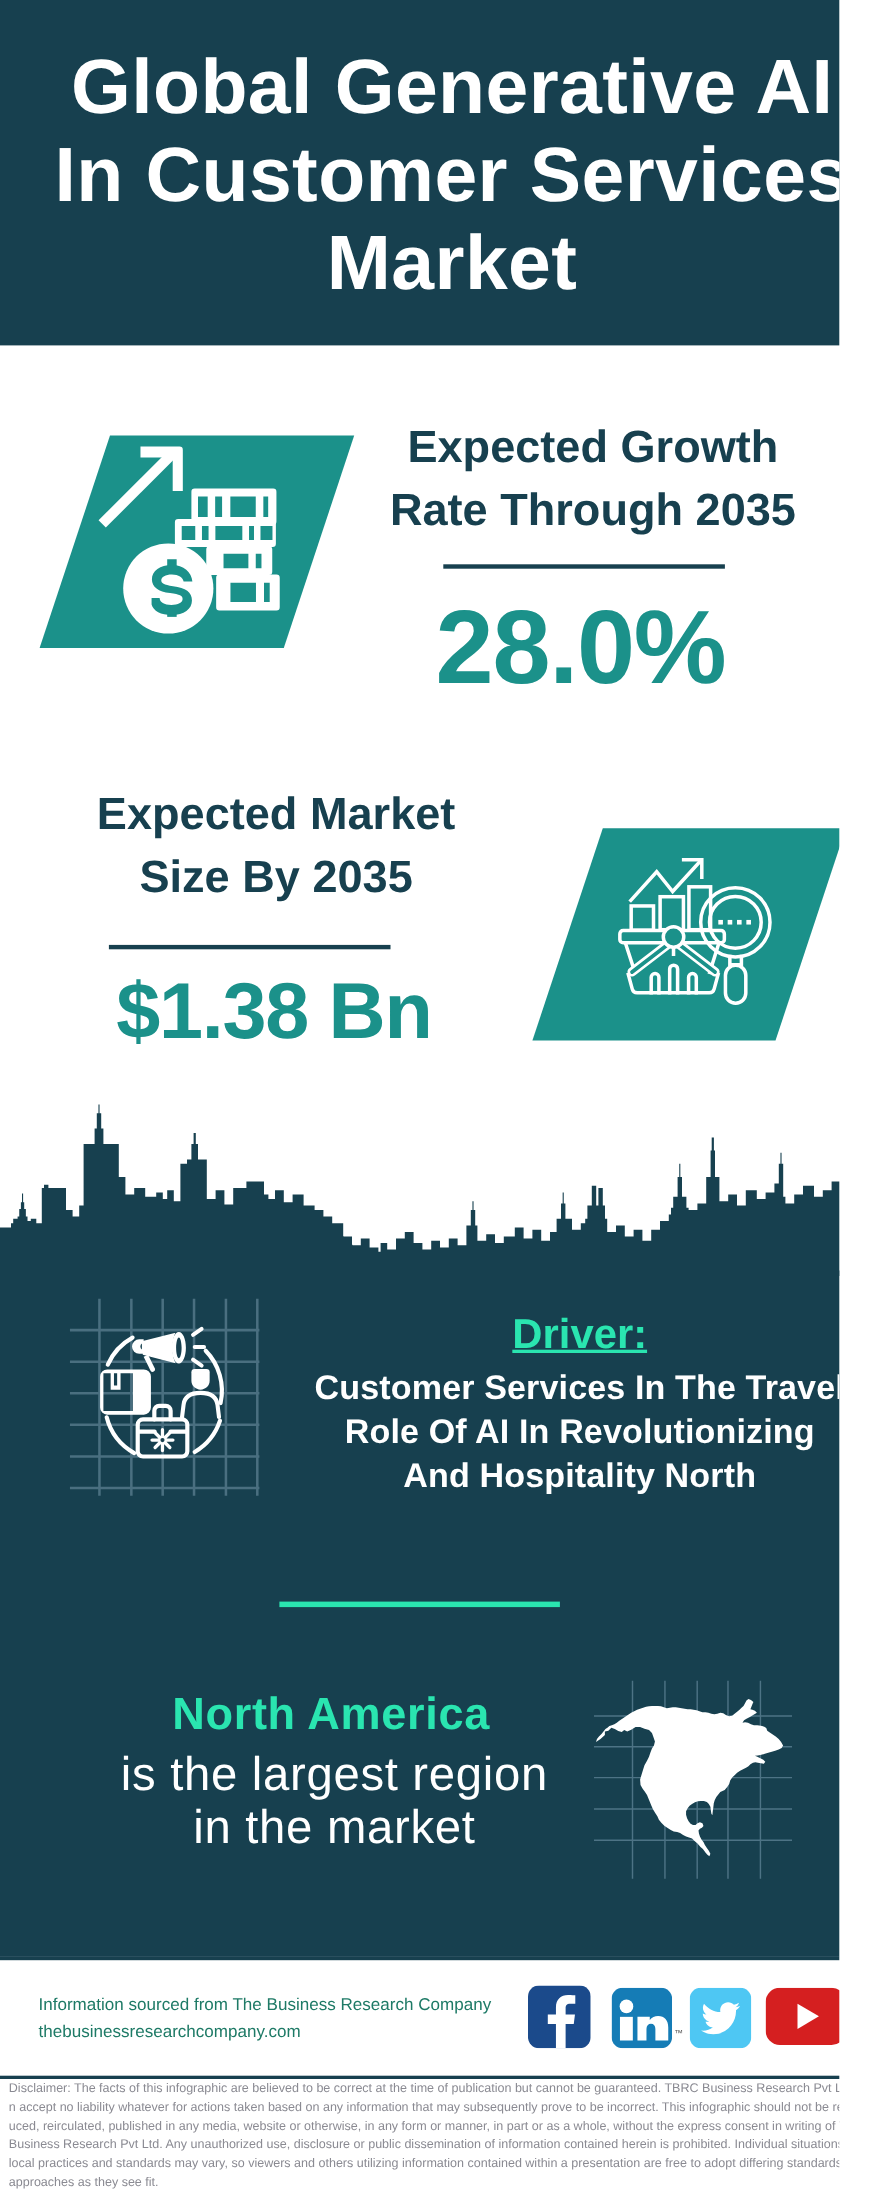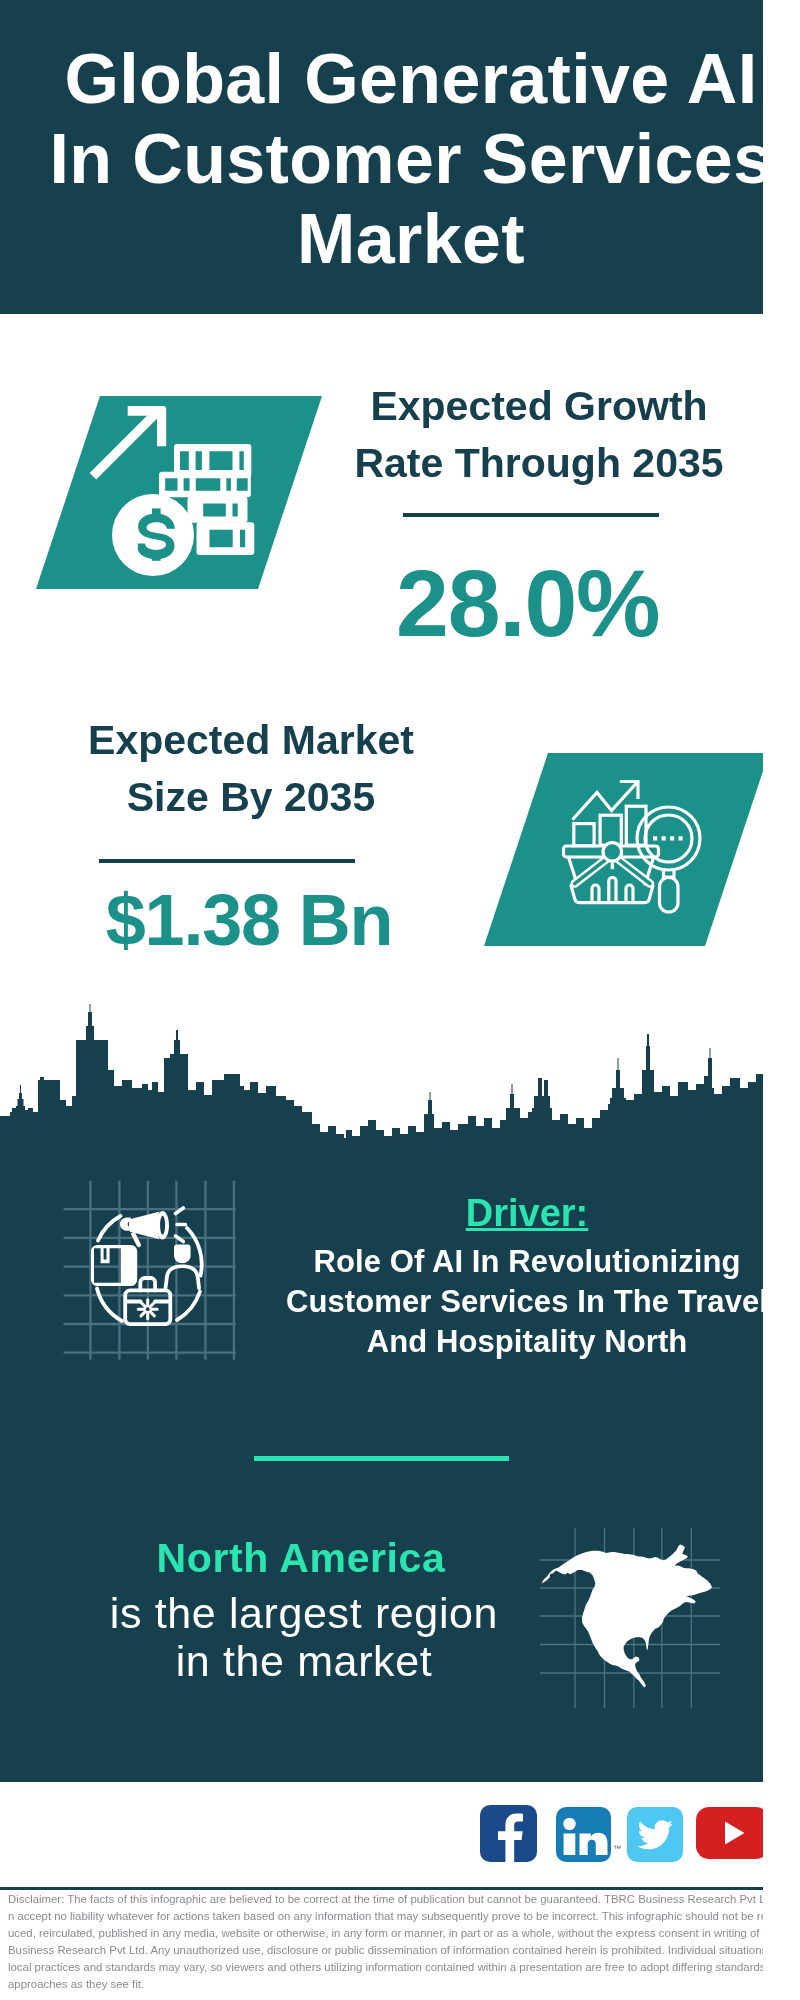--- a/index.html
+++ b/index.html
@@ -73,21 +73,21 @@
       <rect x="152.0" y="553.0" width="8.6" height="7.8"></rect>
       <path d="M 156.3,513.6 c -10.8,0 -18.2,5.4 -18.2,13.0 c 0,7.3 5.8,11.2 16.5,12.6 c 9.0,1.2 11.4,2.6 11.4,5.3 c 0,3.2 -4.2,5.4 -10.2,5.4 c -6.6,0 -10.5,-2.4 -10.7,-6.3 h -7.3 v 5.9 c 1.5,5.8 8.5,9.6 18.2,9.6 c 11.3,0 18.5,-5.4 18.5,-13.2 c 0,-7.5 -5.6,-11.4 -17.2,-12.9 c -8.6,-1.2 -10.7,-2.7 -10.7,-5.4 c 0,-3.0 3.8,-5.3 9.7,-5.3 c 6.1,0 10.0,2.6 10.6,6.4 h 8.0 c -0.6,-8.7 -8.0,-15.1 -18.6,-15.1 z"></path>
     </g>
   </svg>
 
   <div class="stat-head" style="left:351px;top:378px;width:376px;">
     <div>Expected Growth</div>
     <div>Rate Through 2035</div>
   </div>
   <div class="stat-rule" style="left:403px;top:513px;width:256px;"></div>
-  <div class="stat-val" style="left:396px;top:556px;width:256px;">28.0%</div>
+  <div class="stat-val" style="left:396px;top:542px;width:256px;">28.0%</div>
 
   <div class="stat-head" style="left:62px;top:712px;width:378px;">
     <div>Expected Market</div>
     <div>Size By 2035</div>
   </div>
   <div class="stat-rule" style="left:99px;top:859px;width:256px;"></div>
   <div class="stat-val" style="left:99px;top:884px;width:300px;font-size:72px;line-height:72px;">$1.38 Bn</div>
 
   <div class="darkbody"></div>
   <svg class="skyline" width="800" height="160" viewBox="0 1000 800 160" preserveAspectRatio="none" style="position:absolute;left:0;top:1000px;">
@@ -166,41 +166,45 @@
       <path d="M 130.0,1290.4 h 35.5 a 4.8,4.8 0 0 1 4.8,4.8 v 24.1 a 4.8,4.8 0 0 1 -4.8,4.8 h -35.5 a 4.8,4.8 0 0 1 -4.8,-4.8 v -24.1 a 4.8,4.8 0 0 1 4.8,-4.8 z"></path>
       <path d="M 140.3,1290.4 v -8.0 a 4.4,4.4 0 0 1 4.4,-4.4 h 6.0 a 4.4,4.4 0 0 1 4.4,4.4 v 8.0"></path>
       <path d="M 126.0,1301.5 h 14.6 M 155.0,1301.5 h 14.6"></path>
       <path stroke-width="3.0" stroke-linecap="round" d="M 147.7,1299.7 v 19.0 M 138.2,1309.2 h 19.0 M 141.0,1302.5 l 13.4,13.4 M 154.4,1302.5 l -13.4,13.4"></path>
       <circle cx="147.7" cy="1309.2" r="1.9" fill="#17404f" stroke="none"></circle>
     </g>
   </svg>
 
   <div class="driver-label" style="left:427px;top:1191px;width:200px;text-decoration:underline;">Driver:</div>
   <div class="driver-text" style="left:282px;top:1242px;width:490px;">
+    <div>Customer Services In The Travel</div>
     <div>Role Of AI In Revolutionizing</div>
-    <div>Customer Services In The Travel</div>
     <div>And Hospitality North</div>
   </div>
   <div class="greenrule" style="left:254px;top:1456px;width:255px;"></div>
 
   <div class="region-name" style="left:150px;top:1535px;width:302px;">North America</div>
   <div class="region-sub" style="left:104px;top:1589px;width:400px;">
     <div>is the largest region</div>
     <div>in the market</div>
   </div>
 
   <svg class="region-icon" width="200" height="220" viewBox="540 1500 200 220" style="position:absolute;left:540px;top:1500px;">
     <g stroke="#4d7385" stroke-width="1.3" fill="none">
       <path d="M 540,1560 h 180 M 540,1588 h 180 M 540,1616 h 180 M 540,1644.5 h 180 M 540,1673 h 180"></path>
       <path d="M 575,1528 v 180 M 604.5,1528 v 180 M 633.8,1528 v 180 M 661.8,1528 v 180 M 691.3,1528 v 180"></path>
     </g>
     <path fill="#ffffff" d="M 541.8,1583.6 L 545.9,1580.9 L 549.9,1577.3 L 549.9,1574.2 L 553.1,1573.3 L 555.8,1570.6 L 558.9,1571.9 L 562.1,1573.7 L 565.2,1574.6 L 567.5,1572.8 L 570.2,1574.2 L 573.8,1572.4 L 577.8,1570.1 L 581.9,1570.1 L 585.9,1571.5 L 590.0,1572.8 L 592.7,1575.5 L 594.0,1579.1 L 595.4,1583.2 L 594.5,1586.8 L 592.7,1589.5 L 591.3,1593.1 L 590.0,1597.1 L 588.2,1600.7 L 585.9,1604.8 L 584.6,1608.8 L 583.2,1613.3 L 581.9,1617.8 L 582.3,1622.8 L 584.1,1625.9 L 586.4,1629.1 L 588.2,1631.8 L 589.5,1634.9 L 590.9,1638.5 L 592.2,1641.7 L 593.6,1644.8 L 595.8,1648.4 L 597.6,1651.1 L 599.0,1654.3 L 601.2,1657.0 L 603.9,1659.7 L 606.6,1661.5 L 609.8,1663.7 L 612.5,1665.1 L 615.6,1665.5 L 618.3,1666.4 L 621.0,1668.2 L 623.7,1669.6 L 626.4,1670.5 L 629.1,1671.4 L 631.4,1673.6 L 634.1,1675.9 L 636.8,1679.0 L 639.0,1680.8 L 641.3,1684.0 L 643.1,1686.2 L 644.9,1687.6 L 645.8,1685.3 L 644.4,1682.6 L 642.6,1679.9 L 640.8,1677.2 L 639.5,1674.5 L 637.7,1672.3 L 636.3,1669.6 L 635.4,1666.9 L 635.0,1664.2 L 636.3,1662.4 L 638.1,1661.5 L 639.5,1660.1 L 638.6,1657.4 L 636.3,1656.5 L 634.1,1657.4 L 632.3,1659.2 L 630.0,1659.2 L 627.8,1657.9 L 626.0,1655.6 L 624.6,1652.9 L 623.7,1649.8 L 623.7,1646.6 L 625.1,1643.9 L 626.9,1641.7 L 629.1,1639.9 L 631.8,1638.5 L 634.5,1637.6 L 637.2,1637.2 L 639.9,1637.2 L 642.6,1638.1 L 644.4,1639.9 L 645.8,1642.6 L 646.2,1645.7 L 646.7,1648.9 L 647.6,1650.2 L 648.0,1646.6 L 648.5,1643.0 L 648.9,1639.4 L 649.8,1636.3 L 651.2,1633.6 L 653.0,1631.3 L 654.8,1629.1 L 658.8,1627.3 L 661.1,1624.6 L 662.9,1621.9 L 663.8,1618.7 L 665.6,1616.0 L 667.8,1613.8 L 670.1,1611.5 L 672.8,1609.7 L 675.5,1608.4 L 678.2,1607.0 L 680.4,1605.7 L 682.2,1603.9 L 684.5,1602.5 L 686.7,1602.1 L 689.0,1602.5 L 691.7,1603.0 L 694.4,1603.4 L 695.7,1601.6 L 693.9,1599.8 L 691.2,1598.5 L 688.5,1597.1 L 686.3,1596.2 L 689.0,1595.8 L 692.1,1595.3 L 695.3,1594.4 L 698.4,1593.5 L 701.6,1592.6 L 704.7,1591.7 L 707.9,1590.4 L 710.6,1589.0 L 711.9,1586.8 L 710.1,1583.6 L 707.9,1580.9 L 705.2,1578.7 L 702.5,1576.9 L 699.8,1575.1 L 697.5,1573.3 L 696.6,1571.0 L 694.8,1569.7 L 691.7,1568.8 L 688.5,1568.3 L 685.4,1568.3 L 682.7,1567.4 L 680.0,1566.1 L 677.3,1565.6 L 675.0,1566.1 L 676.4,1563.8 L 678.6,1562.5 L 681.3,1561.1 L 683.6,1559.8 L 685.8,1558.4 L 688.1,1557.1 L 686.3,1555.3 L 684.0,1554.4 L 682.2,1553.9 L 683.1,1551.7 L 684.0,1549.4 L 684.9,1547.2 L 682.7,1545.4 L 680.4,1544.5 L 678.6,1545.8 L 677.3,1548.5 L 675.9,1550.8 L 674.1,1552.6 L 672.3,1554.4 L 670.1,1556.2 L 667.8,1558.0 L 665.6,1559.8 L 662.9,1560.2 L 660.2,1559.3 L 657.5,1557.5 L 654.8,1557.1 L 652.1,1558.0 L 649.4,1558.4 L 646.7,1558.0 L 644.0,1557.1 L 641.3,1556.6 L 638.6,1556.6 L 635.9,1555.7 L 633.2,1554.8 L 630.5,1554.4 L 627.8,1553.9 L 625.1,1553.9 L 622.4,1553.5 L 619.7,1553.0 L 617.0,1552.6 L 614.3,1552.1 L 611.6,1552.1 L 608.9,1552.6 L 606.2,1553.0 L 603.5,1552.1 L 600.8,1551.2 L 598.1,1550.8 L 595.4,1550.8 L 592.7,1550.8 L 590.0,1551.2 L 587.3,1551.7 L 584.6,1552.6 L 581.9,1553.5 L 579.2,1554.4 L 576.5,1555.7 L 573.8,1557.1 L 571.1,1558.9 L 568.4,1560.7 L 565.7,1562.5 L 563.0,1564.3 L 560.7,1566.1 L 558.5,1567.4 L 556.2,1568.3 L 554.0,1569.2 L 552.2,1570.6 L 550.4,1571.9 L 548.6,1574.2 L 546.8,1576.4 L 544.5,1578.7 L 542.7,1580.9 Z"></path>
   </svg>
 
   <div class="footrule" style="top:1779px;"></div>
+  <div class="source" style="left:35px;top:1810px;width:440px;">
+    <div>Information sourced from The Business Research Company</div>
+    <div>thebusinessresearchcompany.com</div>
+  </div>
 
   <svg class="social" viewBox="0 0 57 57" style="left:480px;top:1805px;width:57px;height:57px;">
     <rect x="0" y="0" width="57" height="57" rx="7" fill="#1b4a8b"></rect>
     <path d="M 34.2,57 V 34.9 h 7.4 l 1.1,-8.6 h -8.5 v -5.5 c 0,-2.5 0.7,-4.2 4.3,-4.2 h 4.5 v -7.7 c -0.8,-0.1 -3.5,-0.3 -6.6,-0.3 c -6.5,0 -11.0,4.0 -11.0,11.3 v 6.4 h -7.4 v 8.6 h 7.4 V 57 Z" fill="#ffffff"></path>
   </svg>
 
   <svg class="social" viewBox="0 0 55 55" style="left:556px;top:1807px;width:55px;height:55px;">
     <rect x="0" y="0" width="55" height="55" rx="3.5" fill="#157cb6"></rect>
     <circle cx="13.5" cy="17.0" r="6.2" fill="#ffffff"></circle>
     <rect x="7.6" y="26.5" width="11.7" height="21.5" fill="#ffffff"></rect>

